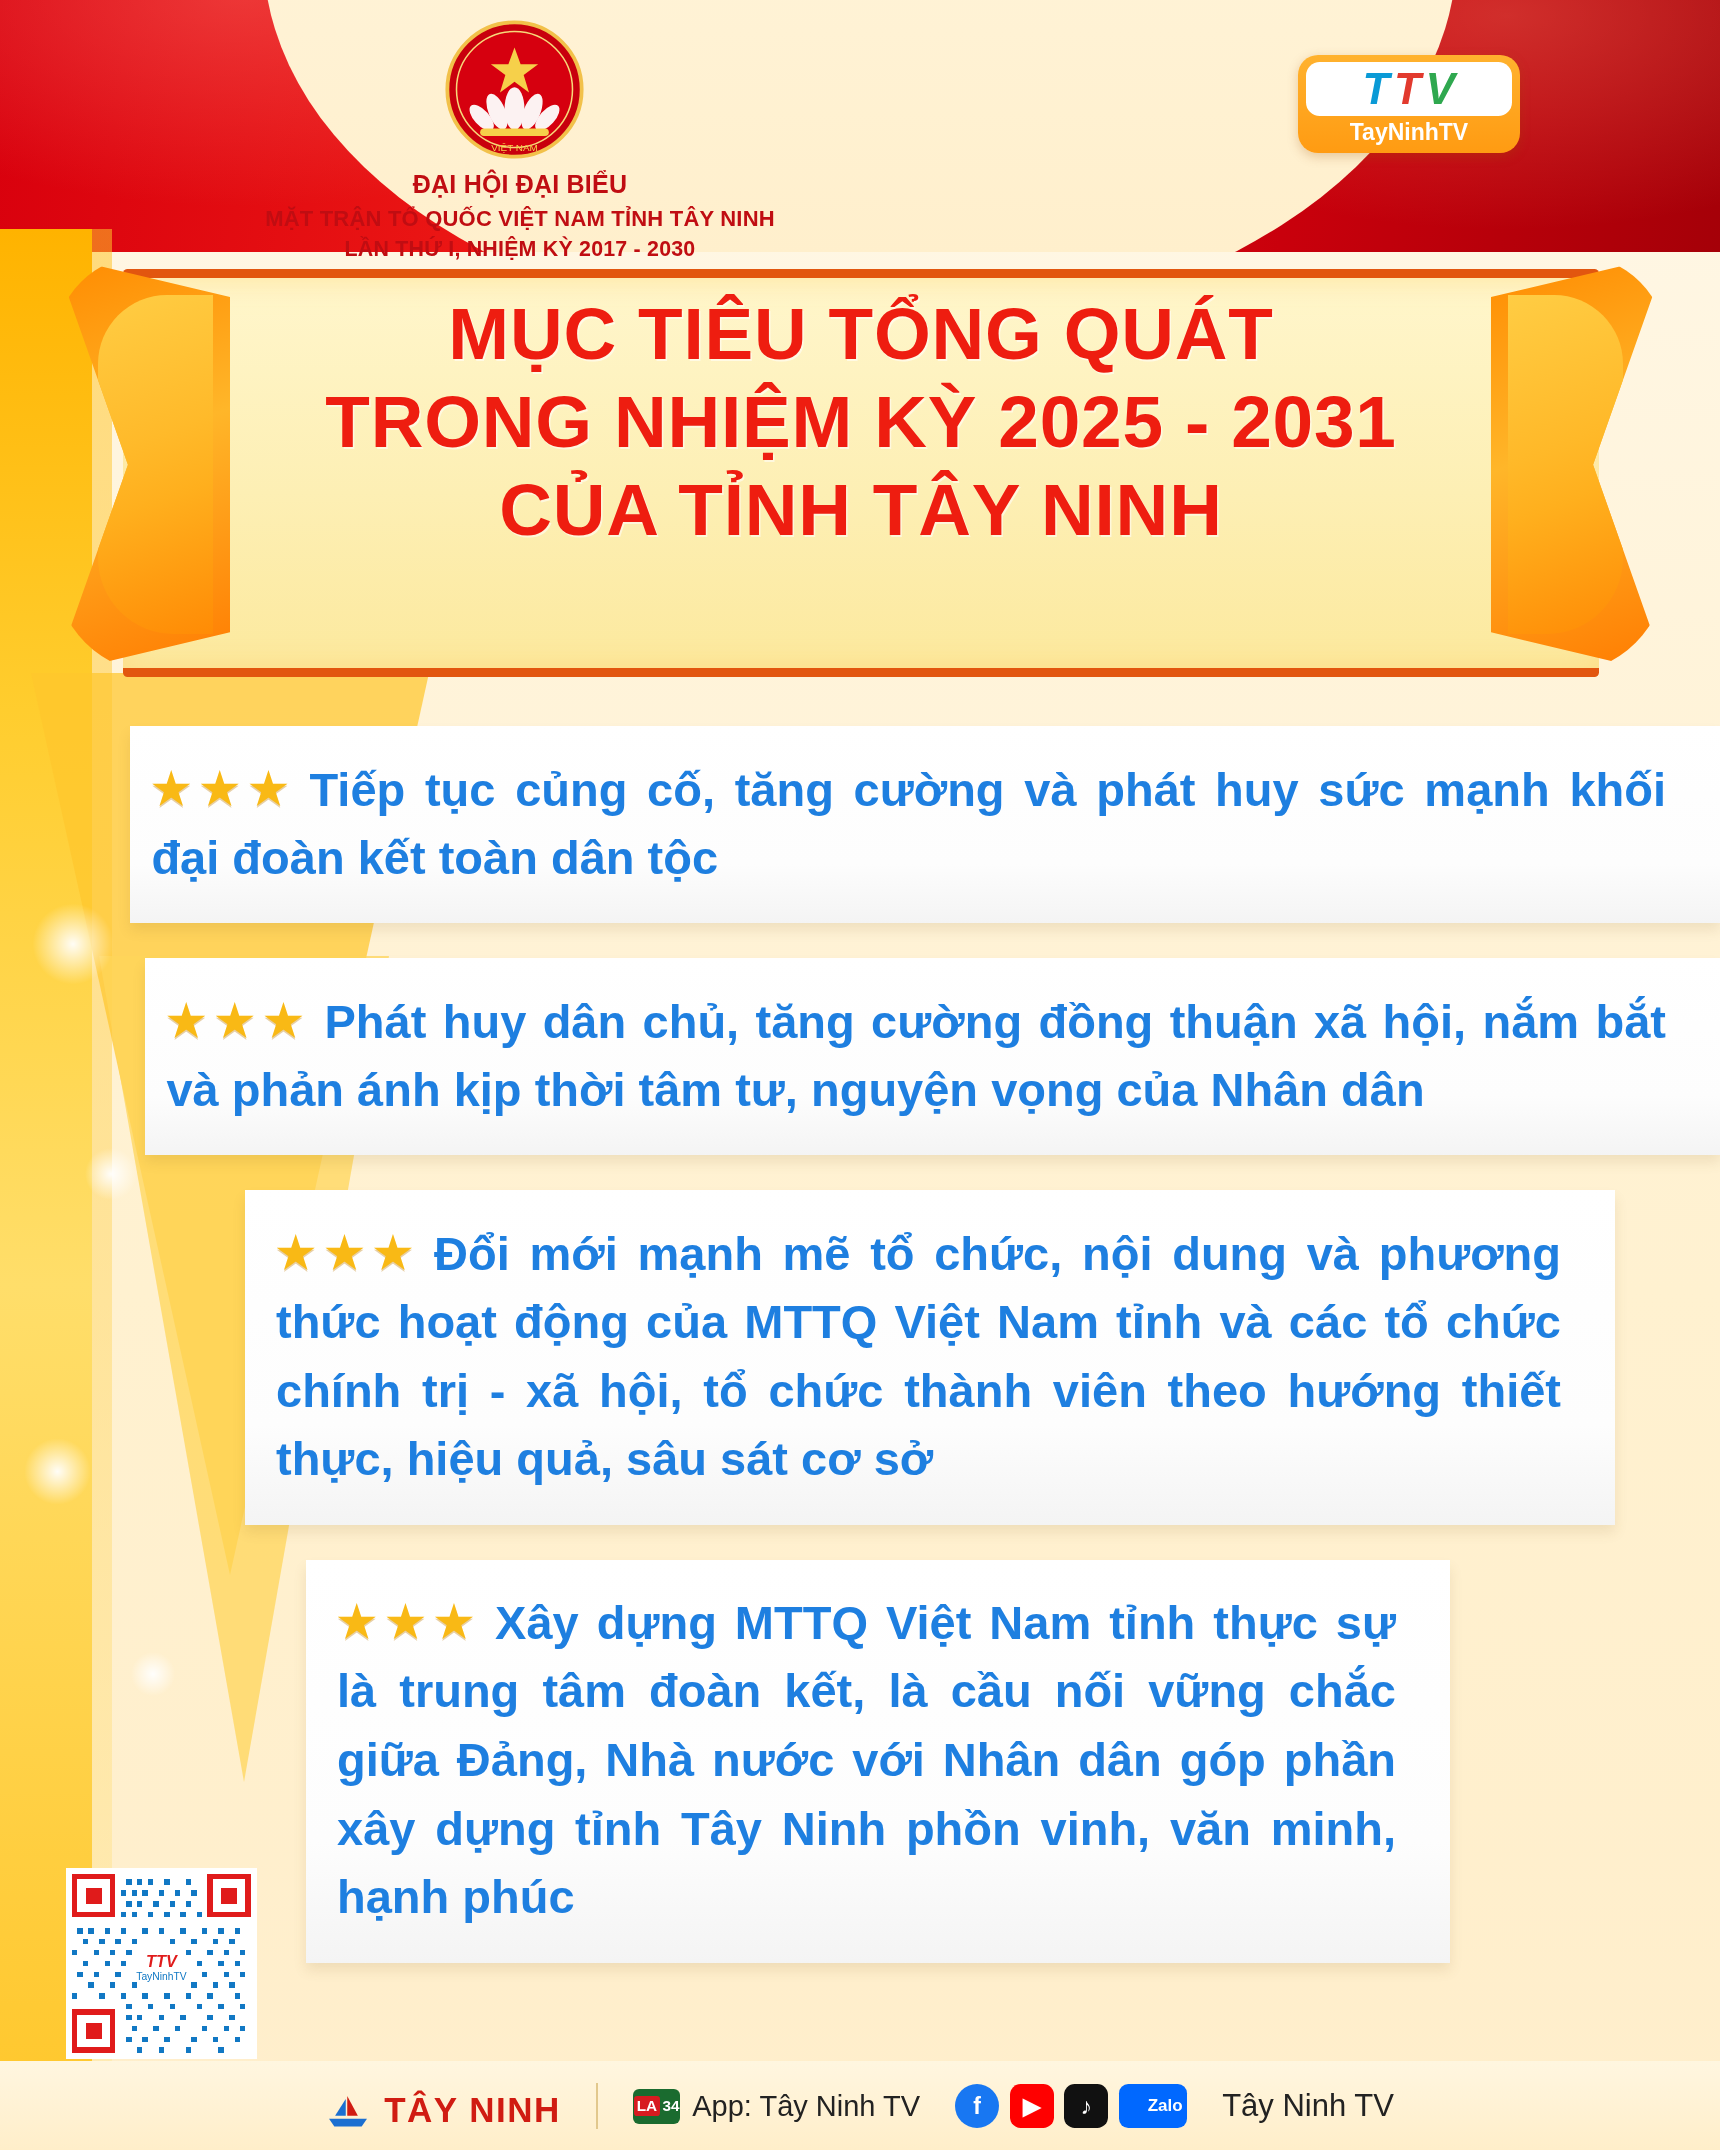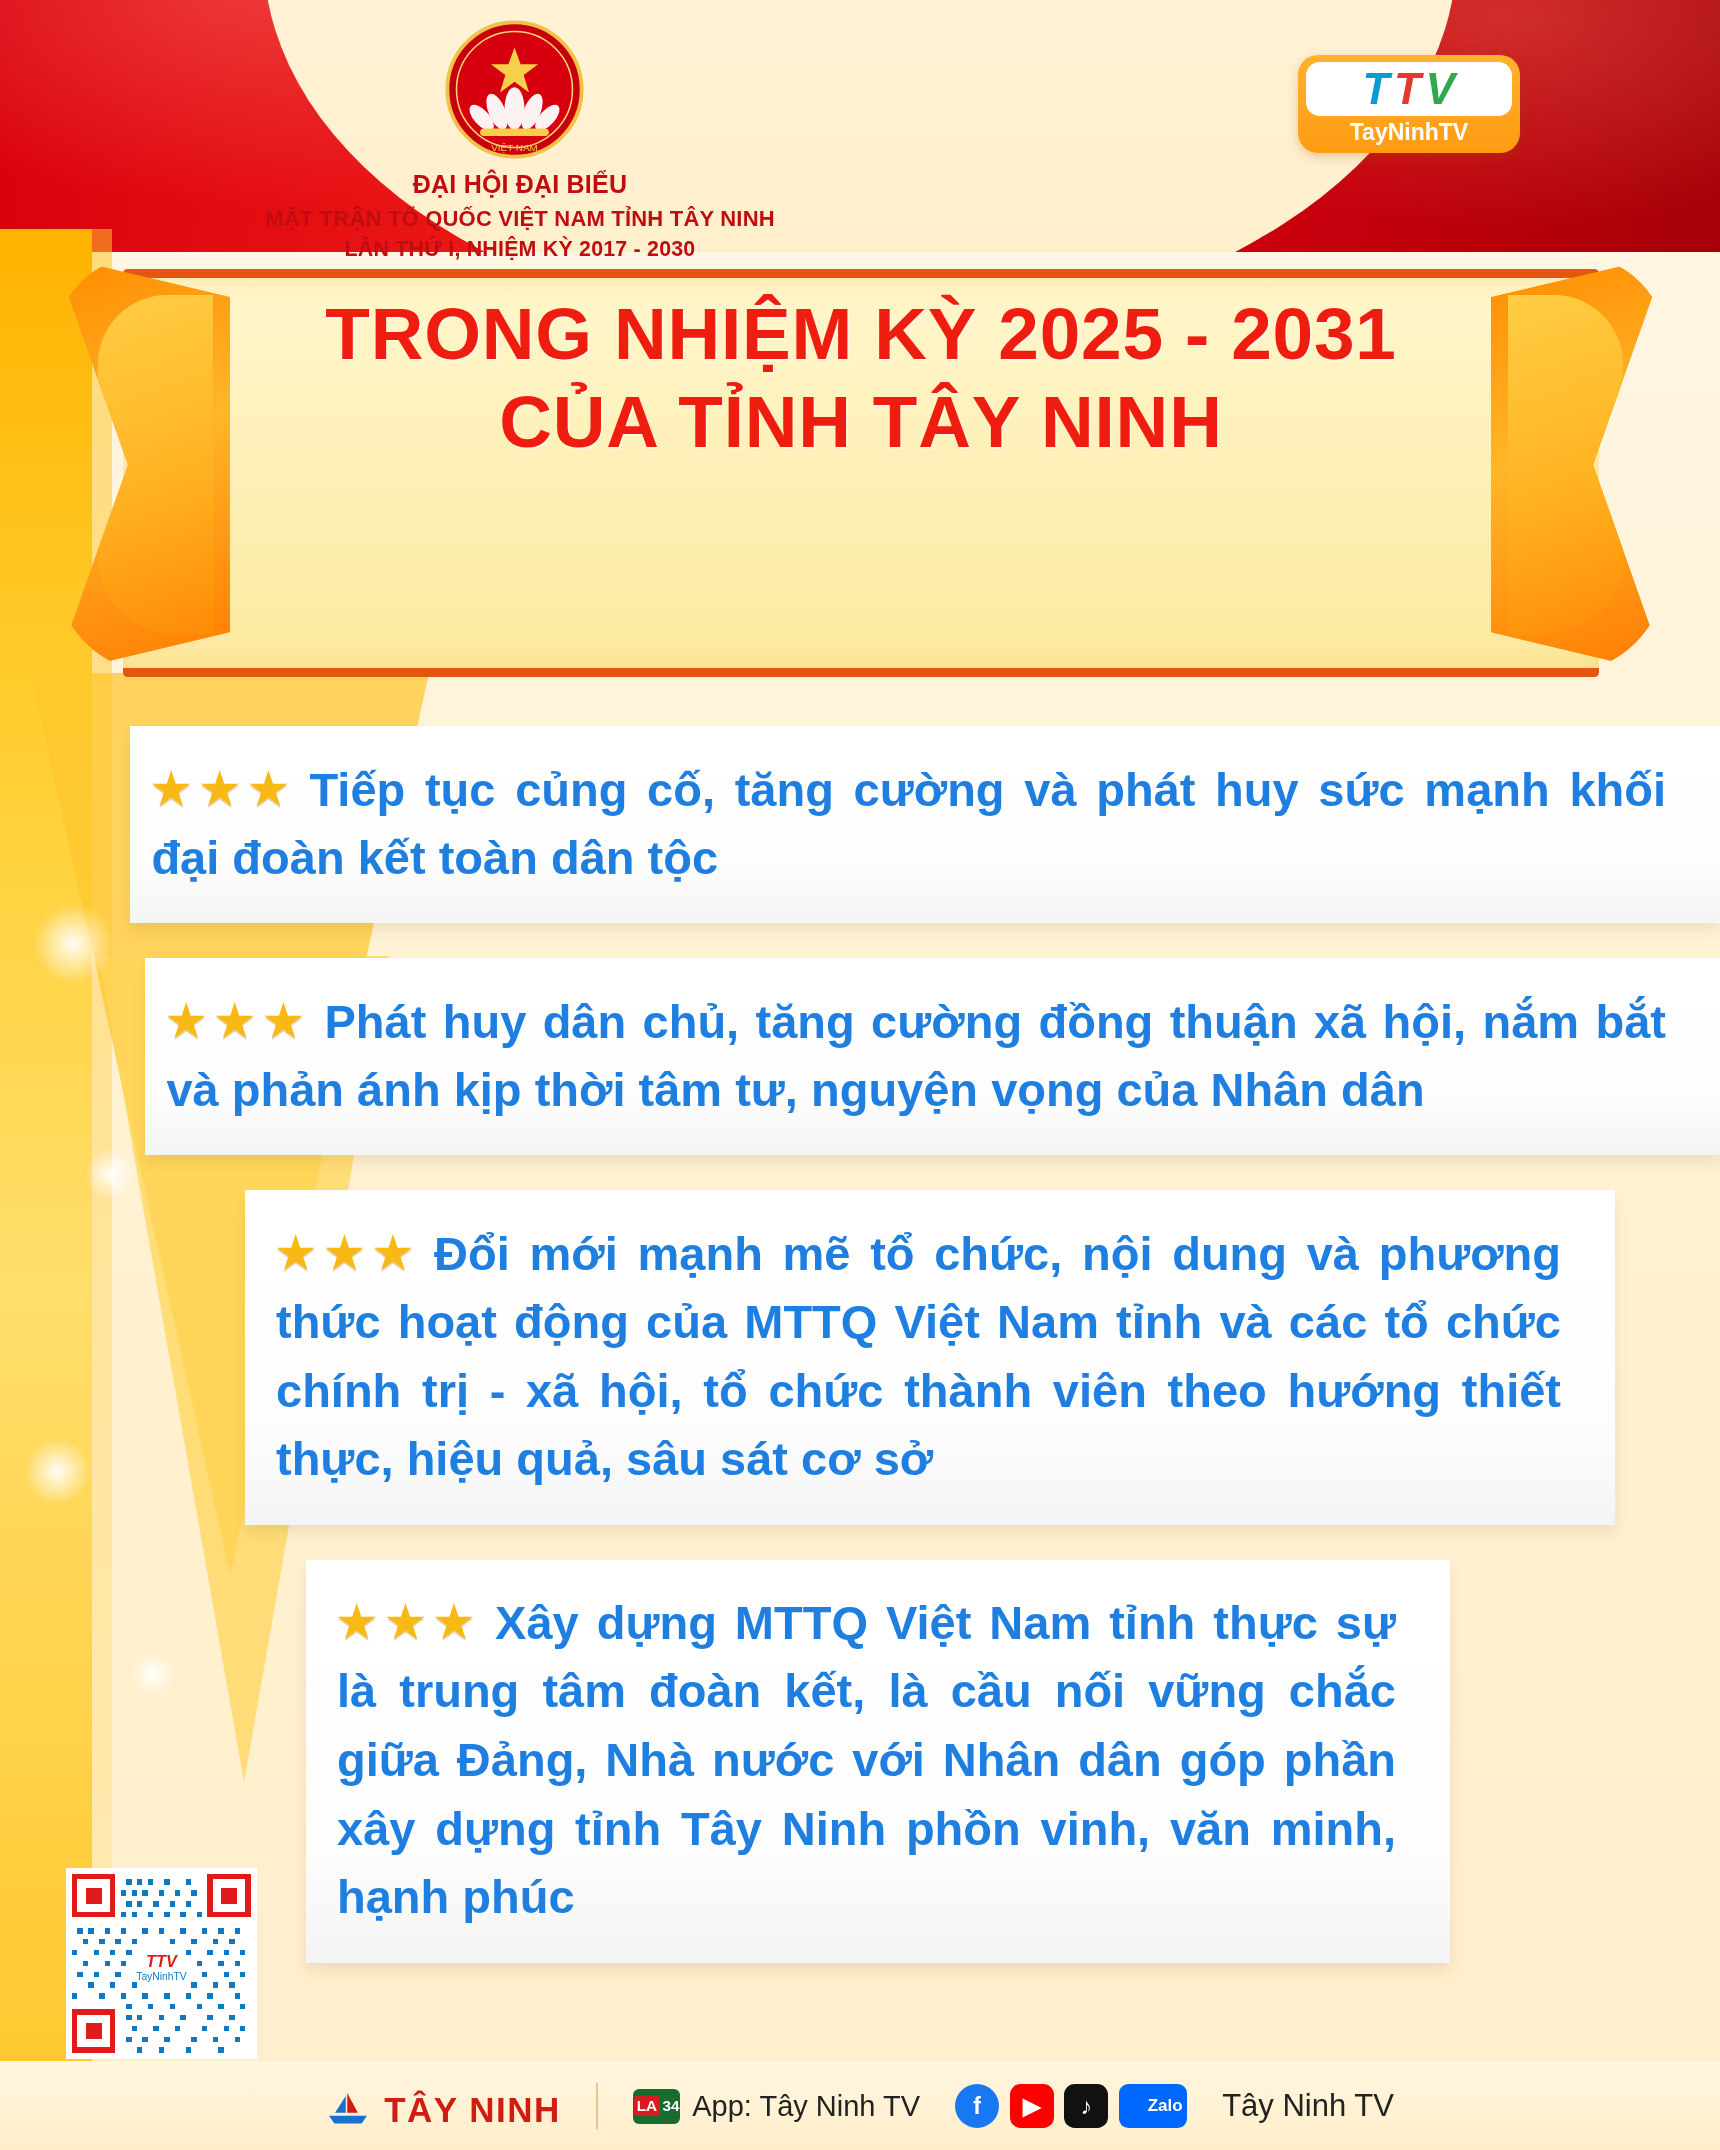--- a/index.html
+++ b/index.html
@@ -259,20 +259,21 @@
     left: 0; bottom: 0;
     width: 1720px; height: 90px;
     background: linear-gradient(180deg, #fff6e0 0%, #ffeec9 100%);
     display: flex;
     align-items: center;
     justify-content: center;
     gap: 35px;
   }
   .tayninh-logo {
     display: flex;
+    align-items: center;
     gap: 14px;
     font-size: 35px;
     font-weight: bold;
     color: #d01c12;
     letter-spacing: 1.5px;
     margin-top: 8px;
   }
   .boat {
     width: 44px; height: 35px;
     position: relative;
@@ -373,20 +374,21 @@
 
   <div class="plaque-wrap">
     <div class="plaque-bg"></div>
     <div class="wing left">
         <div class="wing-inner"></div>
       </div>
     <div class="wing right">
         <div class="wing-inner"></div>
       </div>
     <div class="title">
+      <div>MỤC TIÊU TỔNG QUÁT</div>
       <div>TRONG NHIỆM KỲ 2025 - 2031</div>
       <div>CỦA TỈNH TÂY NINH</div>
     </div>
   </div>
 
   <div class="goals">
 
     <div class="goal goal-1">
       <div class="goal-text">
         <span class="stars">

